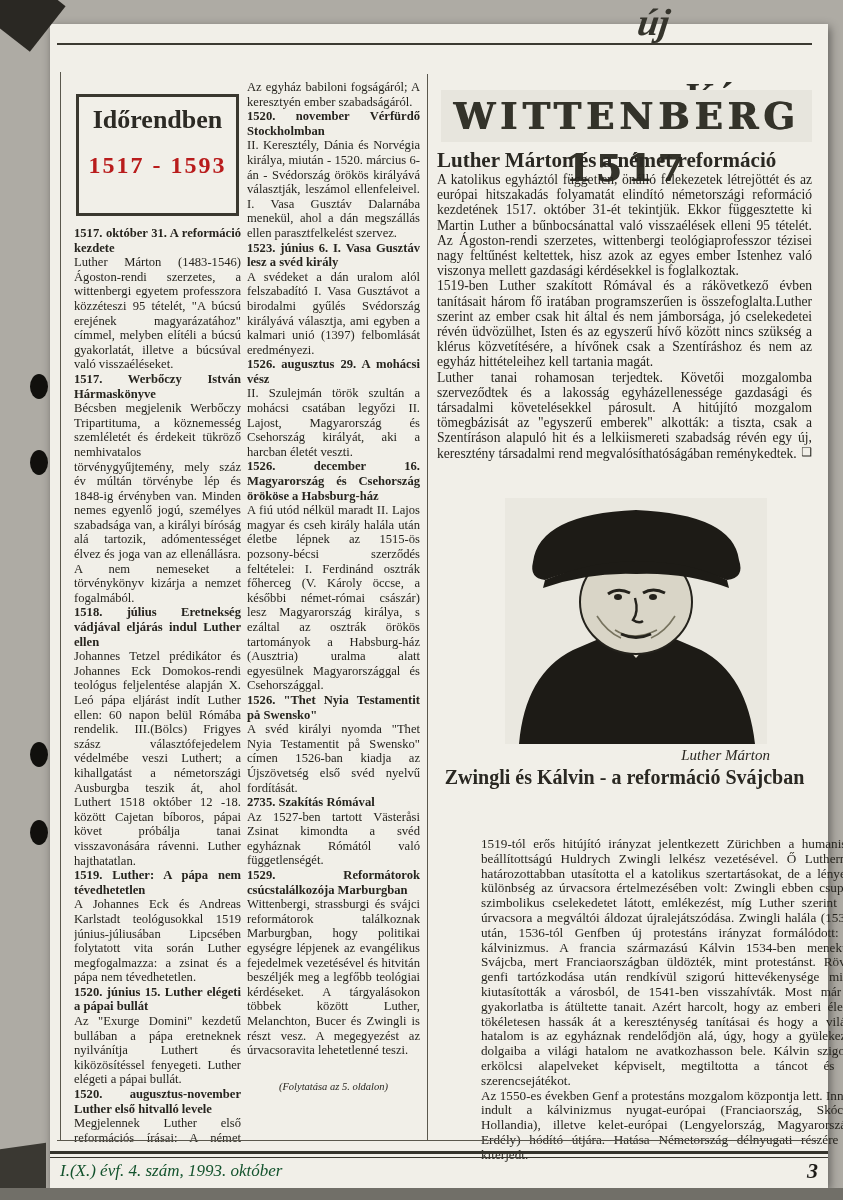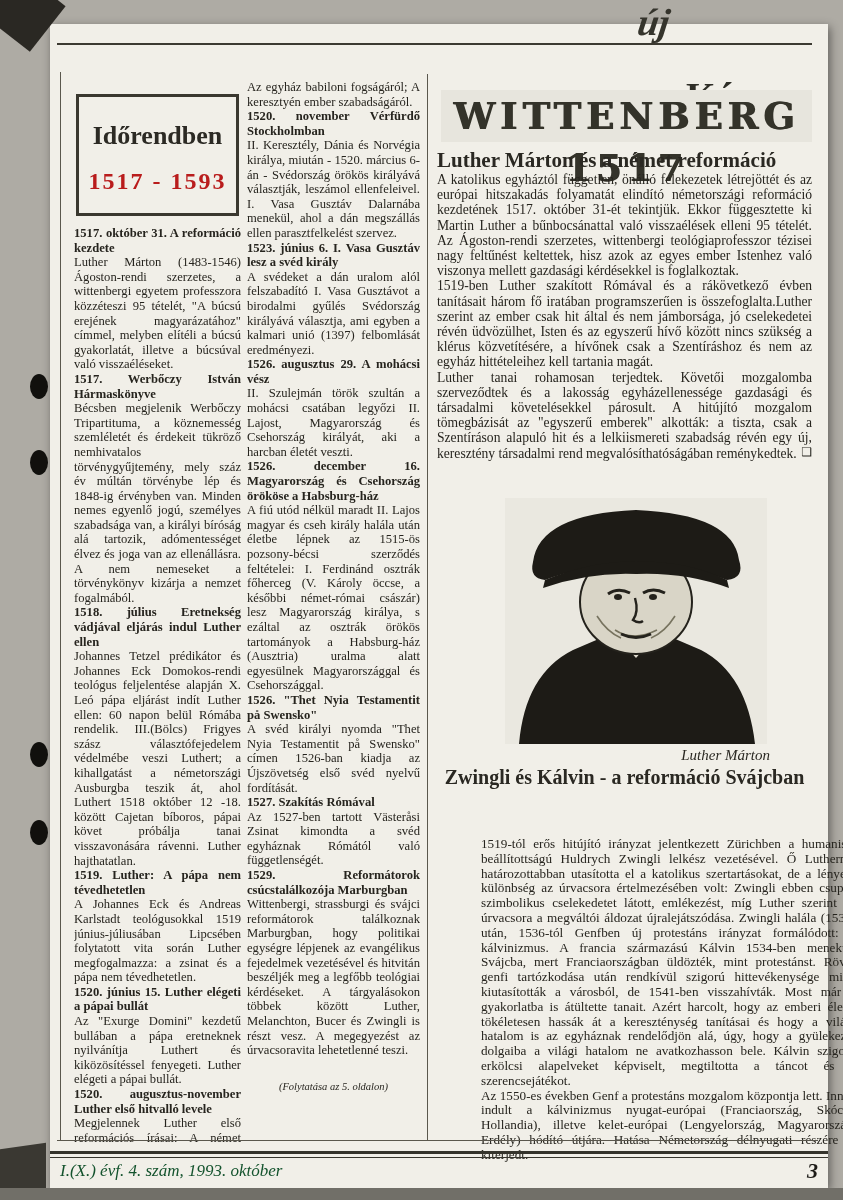--- a/index.html
+++ b/index.html
@@ -14,21 +14,21 @@
 
   .rule { position:absolute; background:#3c3a31; }
   .masthead-rule { left:57px; top:43px; width:755px; height:2px; }
   .logo-uj { position:absolute; left:638px; top:0px; font-size:38px; font-weight:bold; font-style:italic; color:#35342c; transform:skewX(-8deg); }
   .logo-keve { position:absolute; left:686px; top:42px; font-size:38px; font-weight:bold; color:#2f2e27; letter-spacing:1px;margin-top:32px; }
 
   .vrule-left { left:60px; top:72px; width:1px; height:1068px; background:#5a574d; }
   .vrule-mid { left:427px; top:74px; width:1px; height:1066px; background:#5a574d; }
 
   .ido-box { position:absolute; left:76px; top:94px; width:163px; height:122px; border:3px solid #3a382f; text-align:center; background:#f1efe8; }
-  .ido-line1 { margin-top:24px; font-size:26px; font-weight:bold; color:#2c2a24; }
+  .ido-line1 { margin-top:8px; font-size:26px; font-weight:bold; color:#2c2a24; }
   .ido-line2 { margin-top:17px; font-size:24px; font-weight:bold; letter-spacing:2px; color:#b91c1c; }
 
   .tcol { position:absolute; text-align:justify; overflow:hidden; color:#26241e; }
   .left-col { left:74px; top:226px; width:167px; height:920px; font-size:12.6px; line-height:14.6px; }
   .mid-col { left:247px; top:80px; width:173px; height:1040px; font-size:12.6px; line-height:14.6px; }
   .entry-heading { font-weight:bold; }
   .note { text-align:center; font-style:italic; font-size:10.5px; margin-top:22px; }
 
   .headline-box { position:absolute; left:441px; top:90px; width:371px; height:52px; background:#e7e5dd; text-align:center; }
   .headline { font-size:37px; font-weight:bold; letter-spacing:5px; word-spacing:16px; color:#34332a; line-height:52px;
@@ -117,21 +117,21 @@
     </div>
     <div class="entry">
       <div class="entry-heading">1526. december 16. Magyarország és Csehország örököse a Habsburg-ház</div>
       <div class="entry-body">A fiú utód nélkül maradt II. Lajos magyar és cseh király halála után életbe lépnek az 1515-ös pozsony-bécsi szerződés feltételei: I. Ferdinánd osztrák főherceg (V. Károly öccse, a későbbi német-római császár) lesz Magyarország királya, s ezáltal az osztrák örökös tartományok a Habsburg-ház (Ausztria) uralma alatt egyesülnek Magyarországgal és Csehországgal.</div>
     </div>
     <div class="entry">
       <div class="entry-heading">1526. "Thet Nyia Testamentit på Swensko"</div>
       <div class="entry-body">A svéd királyi nyomda "Thet Nyia Testamentit på Swensko" címen 1526-ban kiadja az Újszövetség első svéd nyelvű fordítását.</div>
     </div>
     <div class="entry">
-      <div class="entry-heading">1527. Szakítás Rómával</div>
+      <div class="entry-heading">2735. Szakítás Rómával</div>
       <div class="entry-body">Az 1527-ben tartott Västeråsi Zsinat kimondta a svéd egyháznak Rómától való függetlenségét.</div>
     </div>
     <div class="entry">
       <div class="entry-heading">1529. Reformátorok csúcstalálkozója Marburgban</div>
       <div class="entry-body">Wittenbergi, strassburgi és svájci reformátorok találkoznak Marburgban, hogy politikai egységre lépjenek az evangélikus fejedelmek vezetésével és hitvitán beszéljék meg a legfőbb teológiai kérdéseket. A tárgyalásokon többek között Luther, Melanchton, Bucer és Zwingli is részt vesz. A megegyezést az úrvacsoravita lehetetlenné teszi.</div>
     </div>
     <div class="note">(Folytatása az 5. oldalon)</div>
   </div>
 
   <div class="headline-box">

